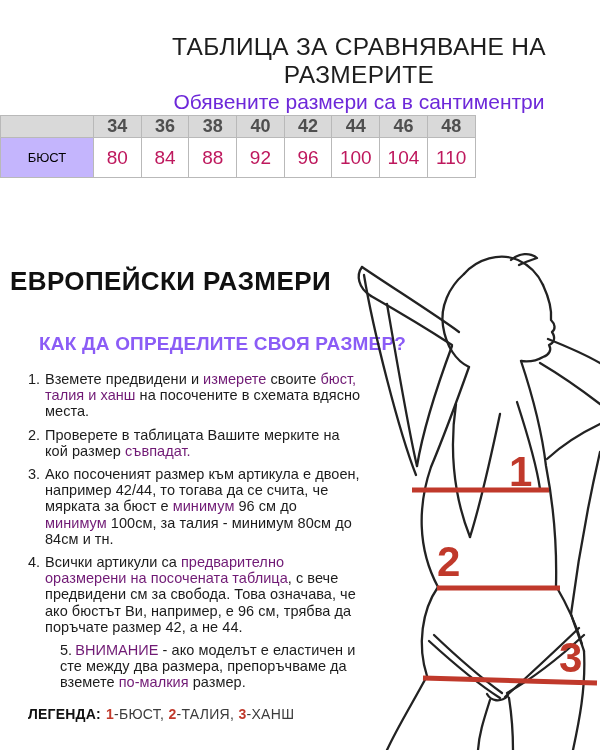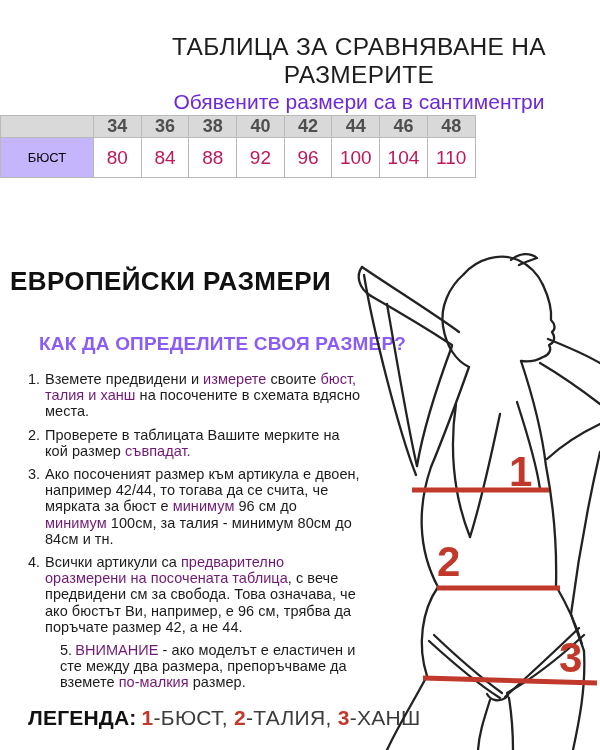--- a/index.html
+++ b/index.html
@@ -39,21 +39,21 @@
   .h-howto { position:absolute; left:28px; top:333px; font-size:19px; font-weight:bold; letter-spacing:0.2px; color:#8b5cf6;margin-left:11px; }
   
   .instructions { position:absolute; left:28px; top:371px; width:333px; }
   .inst { position:relative; padding-left:17px; margin-bottom:7px;
           font-size:14.5px; line-height:16.2px; letter-spacing:0.05px; color:#1c1c1c; }
   .inst .num { position:absolute; left:0; top:0; }
   .inst.flush { padding-left:0;margin-left:32px; }
   .inst.flush .num { position:static; margin-right:3px; }
   .r  { color:#701a75; }
   
-  .legend { position:absolute; left:28px; top:706px; font-size:21px; letter-spacing:0.3px; color:#3c3c3c; }
+  .legend { position:absolute; left:28px; top:706px; font-size:14px; letter-spacing:0.3px; color:#3c3c3c; }
   .legend .legend-label { font-weight:bold; color:#111; margin-right:5px; letter-spacing:0.2px; }
   .rb { color:#c0392b; font-weight:bold; }
   
   .figure-svg { position:absolute; left:352px; top:252px; width:248px; height:498px; pointer-events:none; }
   .figure-svg path.body { fill:none; stroke:#222222; stroke-width:2.3; stroke-linecap:round; stroke-linejoin:round; }
   .figure-svg path.meas { fill:none; stroke:#c0392b; stroke-width:5; stroke-linecap:butt; }
   .figure-svg text { font-family:"Liberation Sans", sans-serif; font-size:42px; font-weight:bold; fill:#c0392b; }
 </style>
 </head>
 <body>

